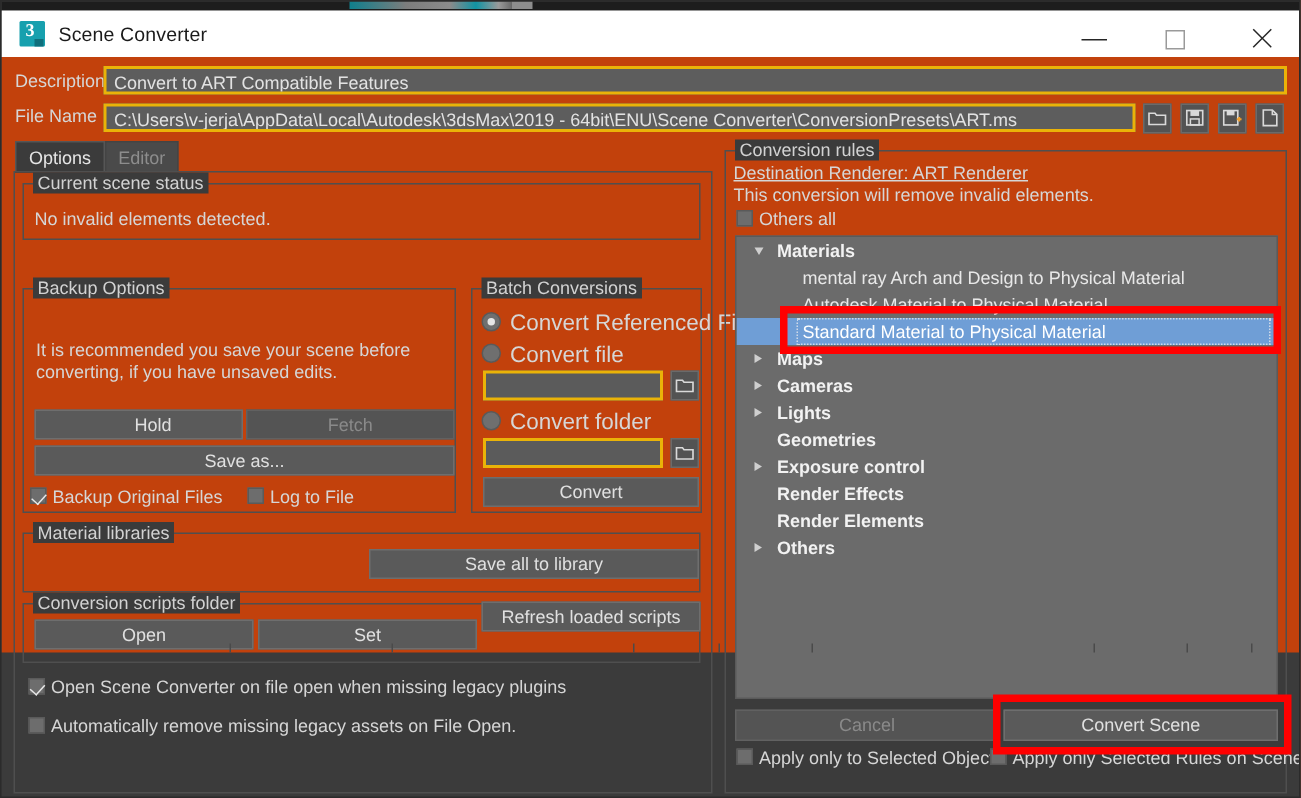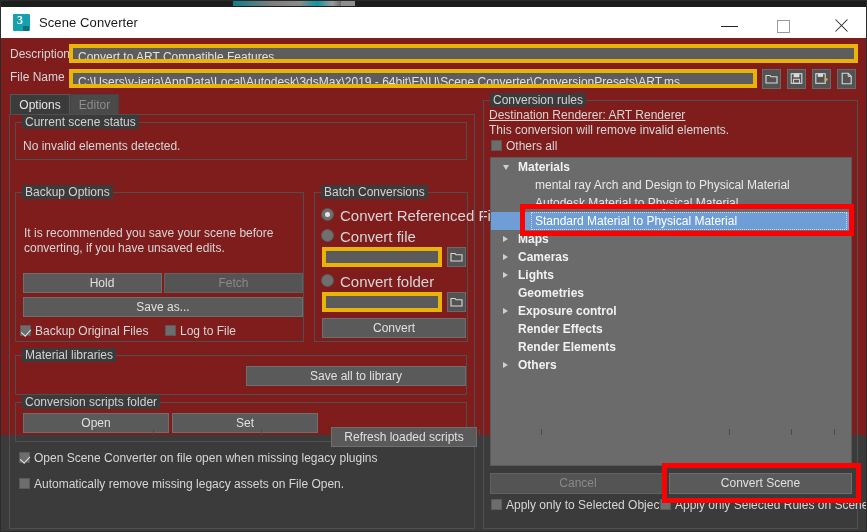--- a/index.html
+++ b/index.html
@@ -28,24 +28,24 @@
   .titlebar .ttl{position:absolute;left:38px;top:8px;font-size:13px;color:#1a1a1a;letter-spacing:.1px;}
   .wbtn{position:absolute;top:6px;width:46px;height:25px;cursor:default;}
   .wbtn.min{left:706px;} .wbtn.max{left:761px;} .wbtn.close{left:817px;}
   .wbtn i{position:absolute;display:block;}
   .wbtn.min i{left:14px;top:13px;width:17px;height:1px;background:#262626;}
   .wbtn.max i{left:15px;top:7px;width:13px;height:13px;border:1px solid #9a9a9a;box-sizing:border-box;}
   .wbtn.close i.a,.wbtn.close i.b{left:15px;top:12px;width:17px;height:1px;background:#262626;}
   .wbtn.close i.a{transform:rotate(45deg);} .wbtn.close i.b{transform:rotate(-45deg);}
 
   
-  .content{position:absolute;left:0;top:37px;width:865px;height:397px;background:#7f1d1d;}
+  .content{position:absolute;left:0;top:37px;width:865px;height:397px;background:#c2410c;}
 
   .lblrow{position:absolute;font-size:12px;color:#d6d6d6;}
-  .field{position:absolute;background:#5d5d5d;border:4px solid #eab308;box-sizing:border-box;
+  .field{position:absolute;background:#5d5d5d;border:2px solid #eab308;box-sizing:border-box;
          color:#e2e2e2;font-size:12px;line-height:18px;padding:0 5px;white-space:nowrap;overflow:hidden;}
   .field.empty{background:#5b5b5b;}
 
   .iconbtn{position:absolute;width:19px;height:20px;background:#535353;border:1px solid #6a6a6a;box-sizing:border-box;}
   .iconbtn svg{display:block;margin:2px auto 0;}
 
   
   .tab{position:absolute;height:21px;line-height:21px;text-align:center;font-size:12px;box-sizing:border-box;}
   .tab.sel{background:#3b3b3b;color:#e6e6e6;border:1px solid #565656;border-bottom:1px solid #3b3b3b;}
   .tab.unsel{background:#4a4a4a;color:#8d8d8d;border:1px solid #444;}
@@ -211,21 +211,21 @@
     <div class="grp" style="left:14px;top:317px;width:452px;height:40px;">
       <div class="cap">Material libraries</div>
     </div>
     <div class="btn" style="left:245px;top:328px;width:220px;height:20px;">Save all to library</div>
 
     <div class="grp" style="left:14px;top:364px;width:452px;height:40px;">
       <div class="cap">Conversion scripts folder</div>
     </div>
     <div class="btn" style="left:22px;top:375px;width:146px;height:20px;">Open</div>
     <div class="btn" style="left:171px;top:375px;width:146px;height:20px;">Set</div>
-    <div class="btn" style="left:320px;top:389px;width:146px;height:20px;margin-left:10px;">Refresh loaded scripts</div>
+    <div class="btn" style="left:320px;top:363px;width:146px;height:20px;">Refresh loaded scripts</div>
 
     <div class="chk on" style="left:18px;top:414px;">
       <span class="box"></span>
       <span>Open Scene Converter on file open when missing legacy plugins</span>
     </div>
     <div class="chk" style="left:18px;top:440px;">
       <span class="box"></span>
       <span>Automatically remove missing legacy assets on File Open.</span>
     </div>
 

